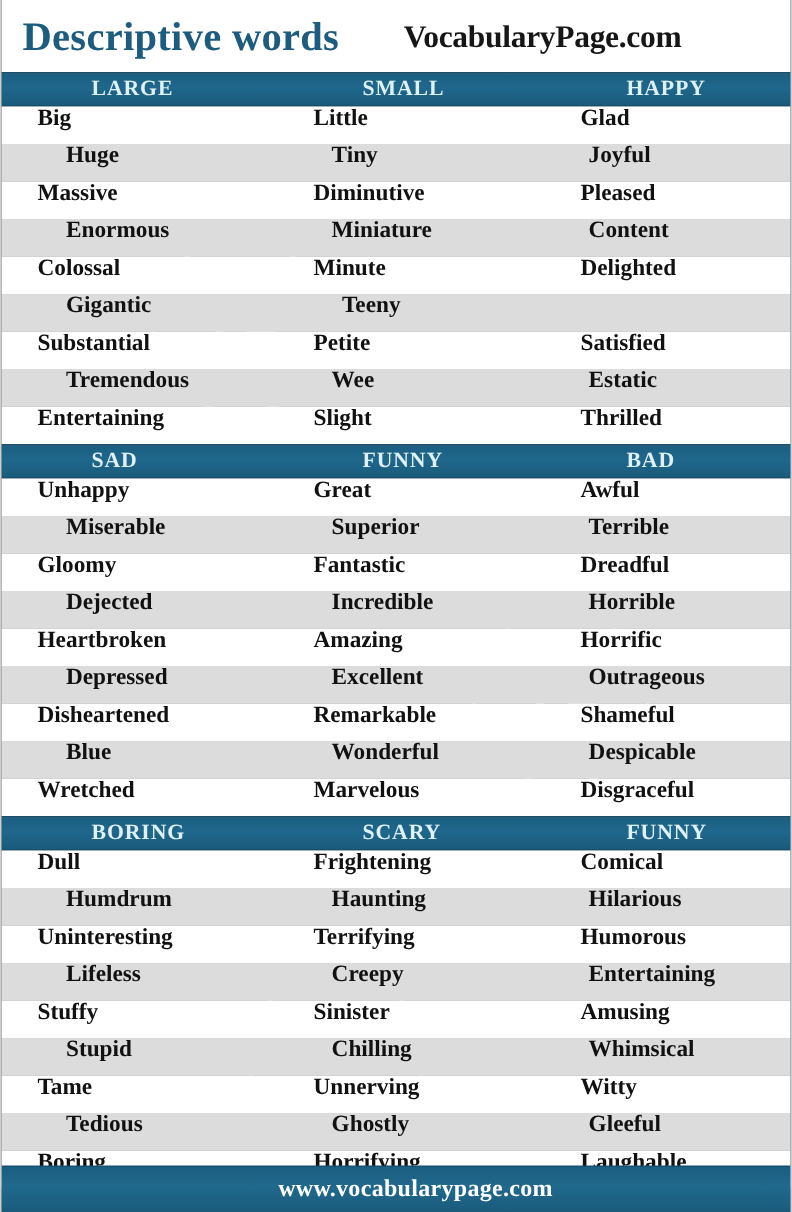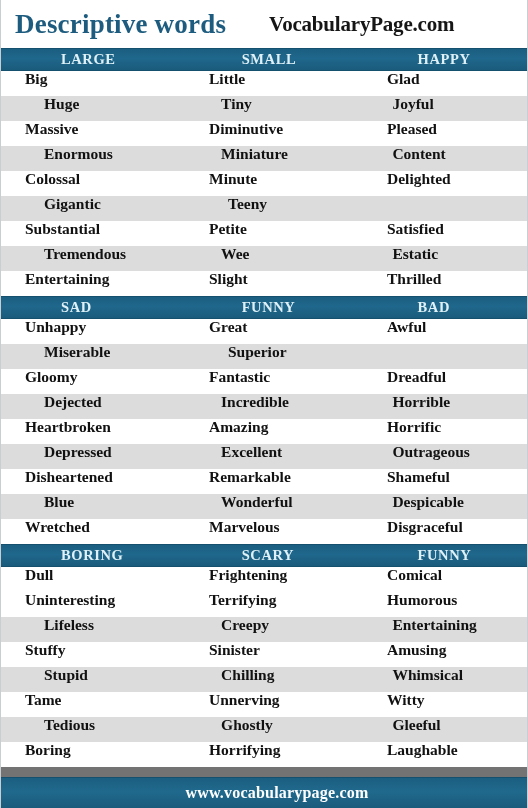--- a/index.html
+++ b/index.html
@@ -246,20 +246,21 @@
           <div class="cell c2">BAD</div>
         </div>
         <div class="row odd">
           <div class="cell c0">Unhappy</div>
           <div class="cell c1">Great</div>
           <div class="cell c2">Awful</div>
         </div>
         <div class="row even">
           <div class="cell c0">Miserable</div>
           <div class="cell c1">Superior</div>
+          <div class="cell c2">Terrible</div>
         </div>
         <div class="row odd">
           <div class="cell c0">Gloomy</div>
           <div class="cell c1">Fantastic</div>
           <div class="cell c2">Dreadful</div>
         </div>
         <div class="row even">
           <div class="cell c0">Dejected</div>
           <div class="cell c1">Incredible</div>
           <div class="cell c2">Horrible</div>
@@ -294,20 +295,25 @@
         <div class="section-head">
           <div class="cell c0">BORING</div>
           <div class="cell c1">SCARY</div>
           <div class="cell c2">FUNNY</div>
         </div>
         <div class="row odd">
           <div class="cell c0">Dull</div>
           <div class="cell c1">Frightening</div>
           <div class="cell c2">Comical</div>
         </div>
+        <div class="row even">
+          <div class="cell c0">Humdrum</div>
+          <div class="cell c1">Haunting</div>
+          <div class="cell c2">Hilarious</div>
+        </div>
         <div class="row odd">
           <div class="cell c0">Uninteresting</div>
           <div class="cell c1">Terrifying</div>
           <div class="cell c2">Humorous</div>
         </div>
         <div class="row even">
           <div class="cell c0">Lifeless</div>
           <div class="cell c1">Creepy</div>
           <div class="cell c2">Entertaining</div>
         </div>

